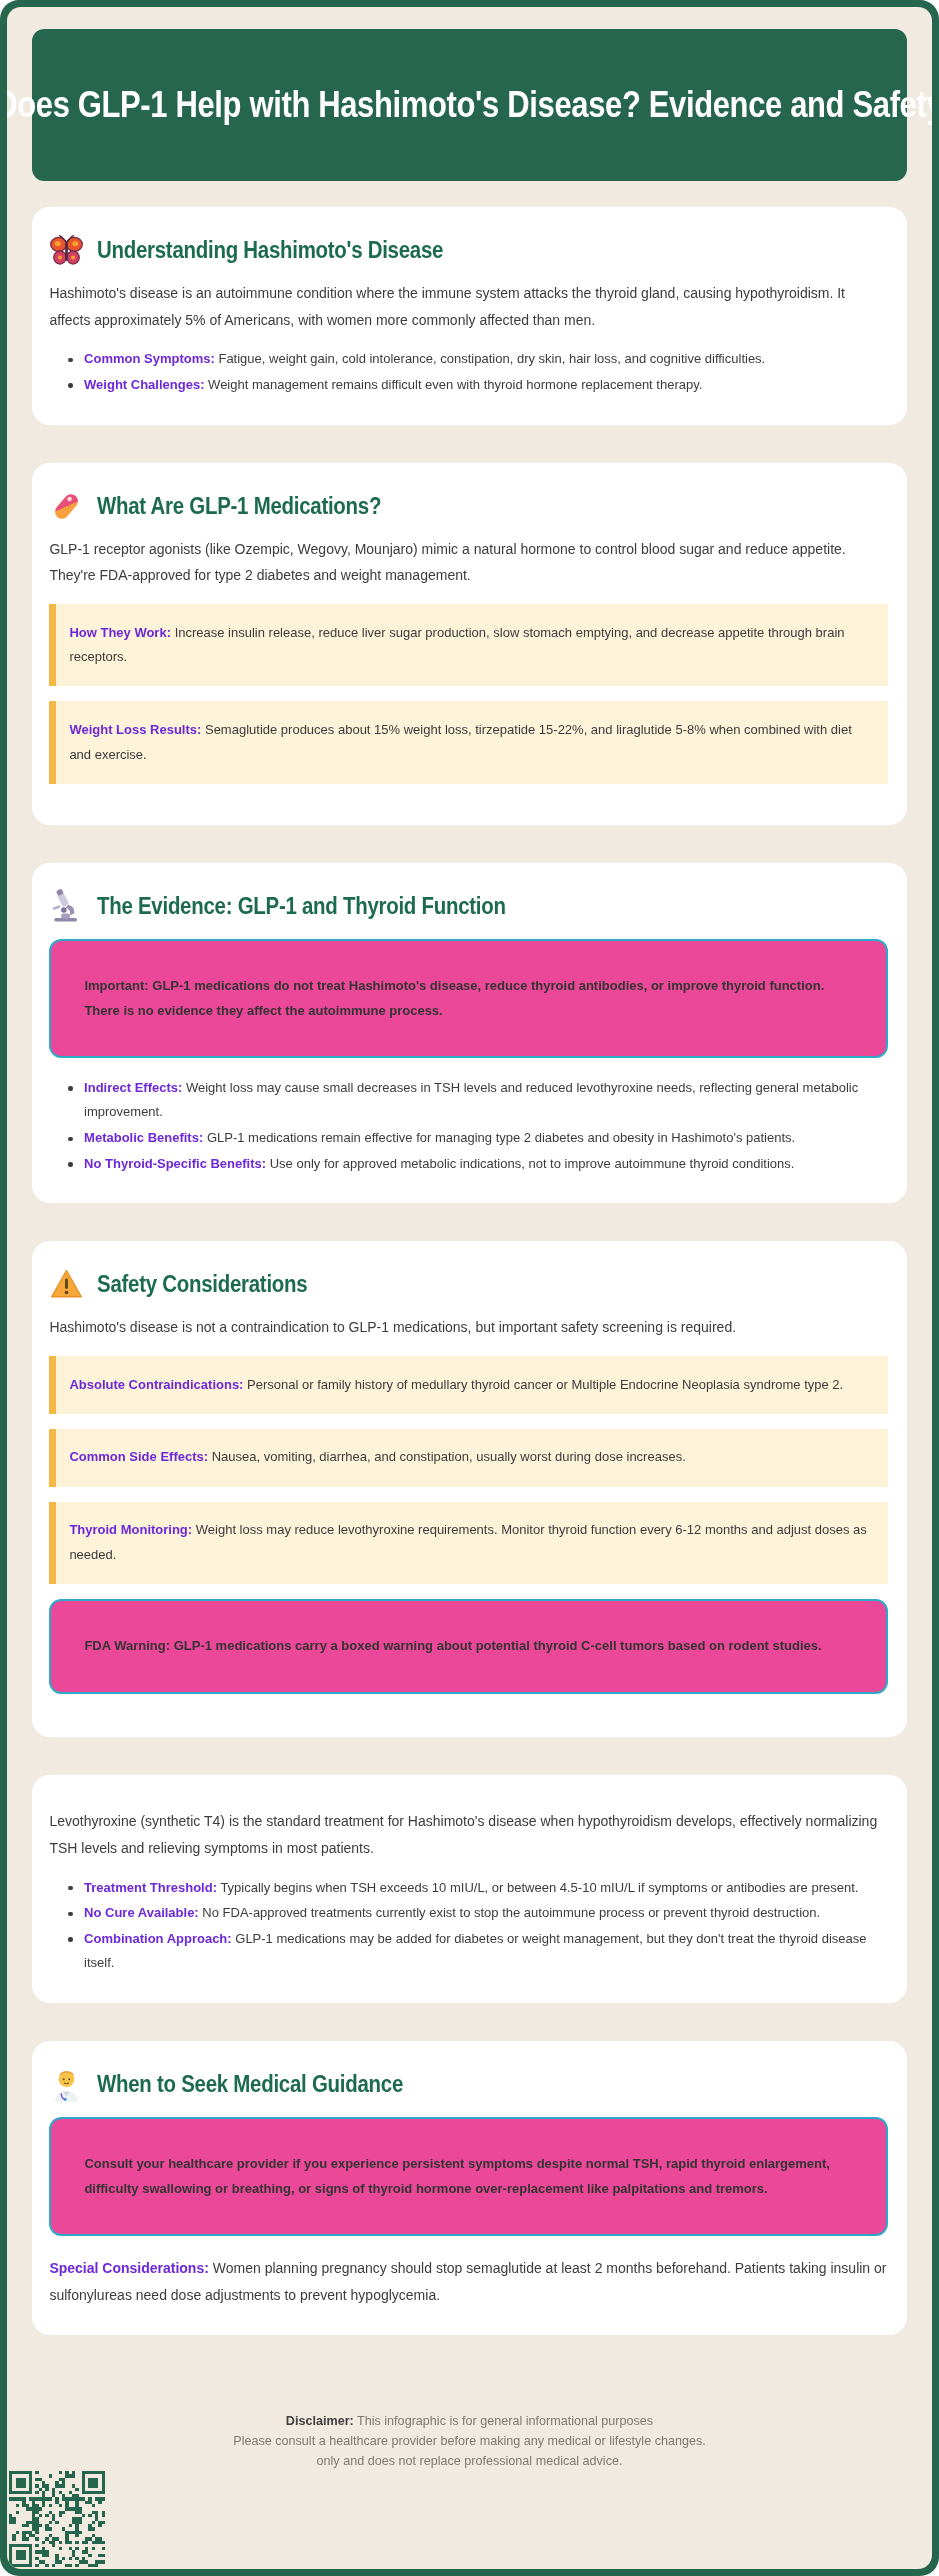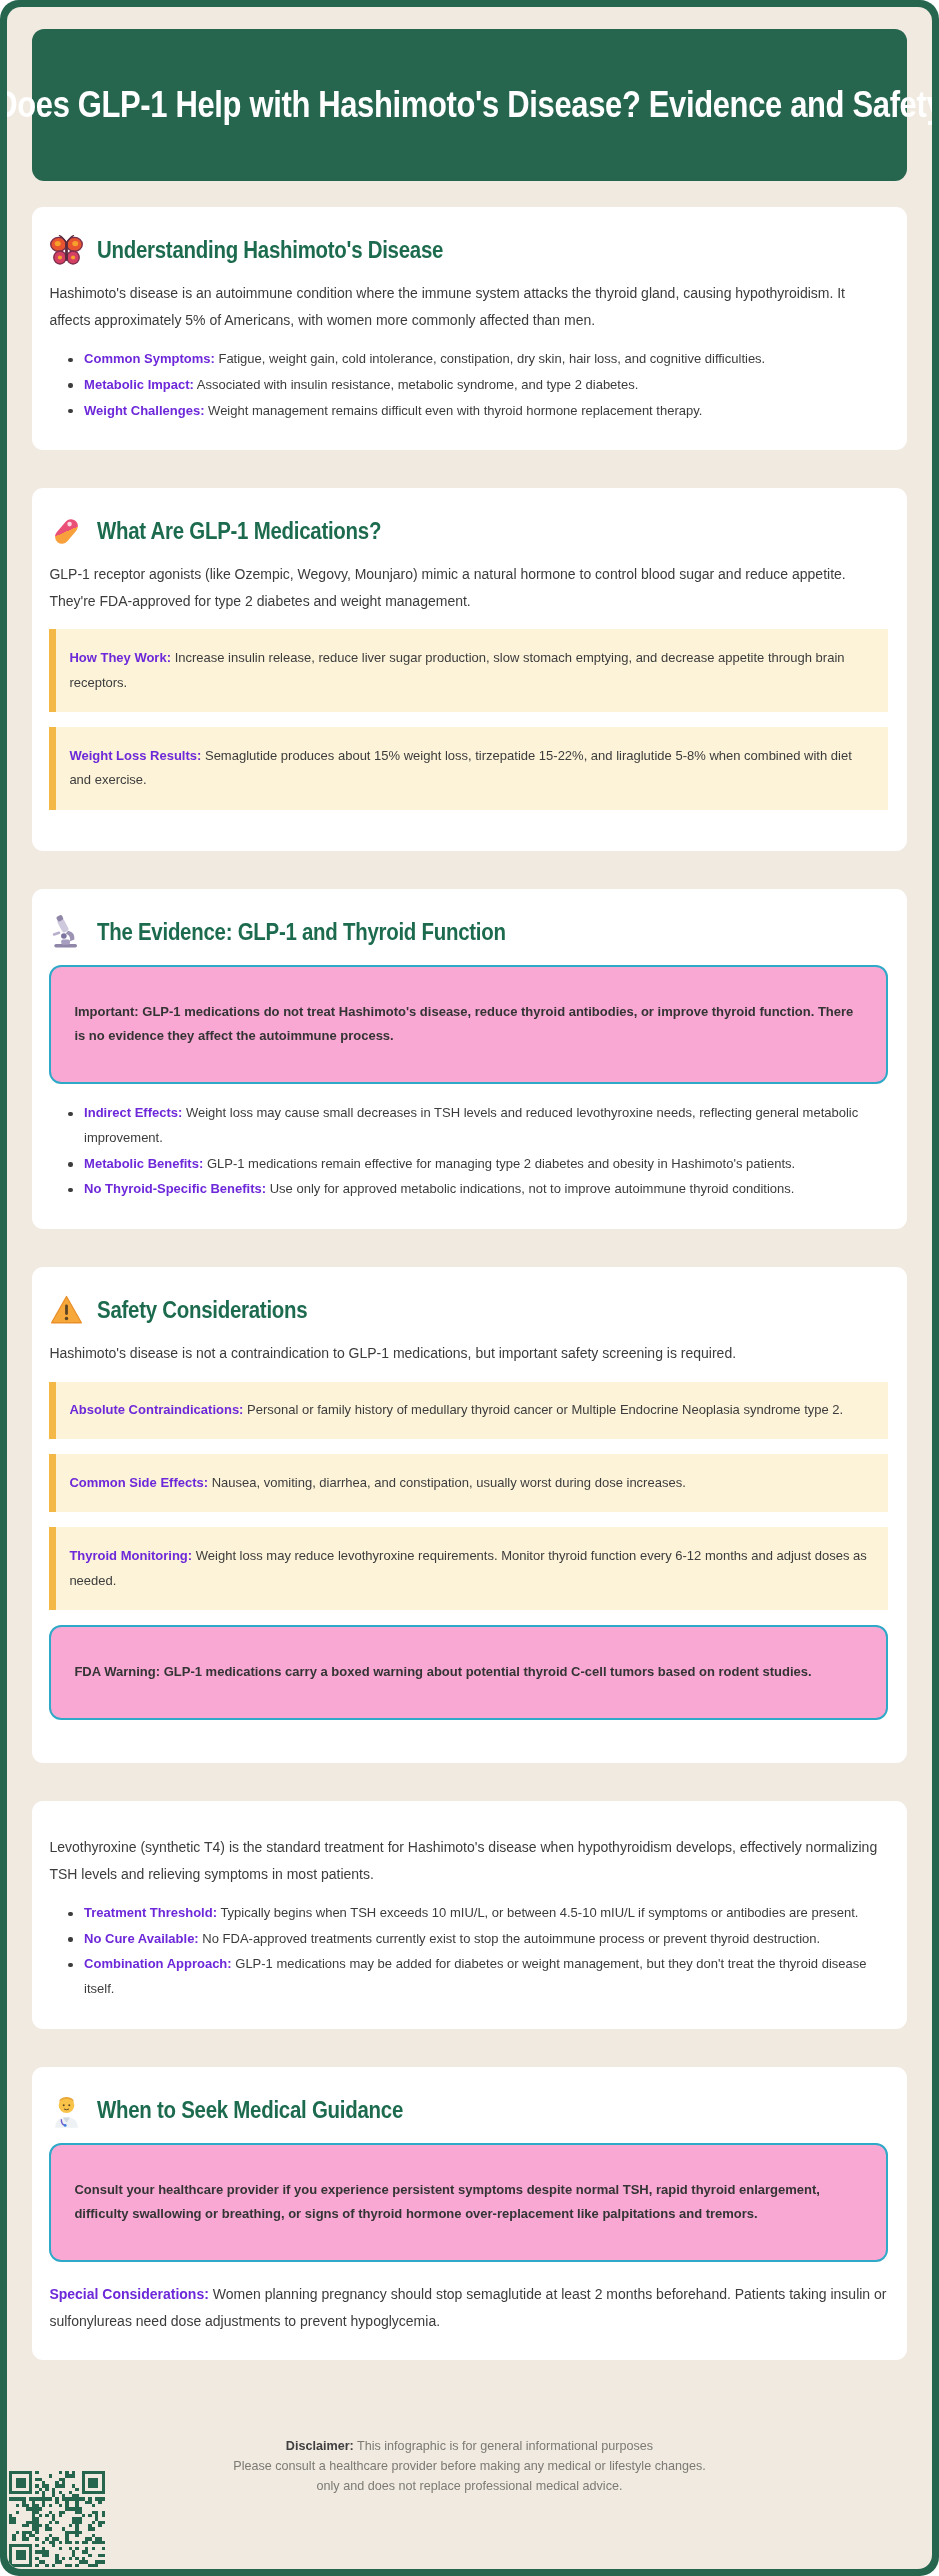--- a/index.html
+++ b/index.html
@@ -25,21 +25,21 @@
     margin-bottom: 26px; padding: 0 35px;
   }
   .banner .h-title {
     color: #ffffff; font-size: 36px; font-weight: 700;
     letter-spacing: -0.4px; text-align: center;
     display: inline-block; transform: scaleX(0.86); transform-origin: 50% 50%;
     white-space: nowrap;
   }
   
   .card {
-    background: #ffffff; border-radius: 11px;
+    background: #ffffff; border-radius: 18px;
     padding: 26px 19px 26px 17.4px; margin-bottom: 38px;
   }
   .sec-head { display: flex; align-items: center; gap: 13px; margin-bottom: 12.2px; }
   .sec-head .icon { width: 35px; height: 35px; flex: none; display: flex; align-items: center; justify-content: center; }
   .sec-title {
     color: #1d6b4e; font-size: 23.5px; font-weight: 700; letter-spacing: -0.3px;
     display: inline-block; transform: scaleX(0.87); transform-origin: 0 50%;
     white-space: nowrap;
   }
   .intro, .outro { font-size: 14px; line-height: 1.9; margin: 7px 0 12.2px; }
@@ -51,22 +51,22 @@
   li.bullet p { font-size: 13px; line-height: 1.9; }
   strong { font-weight: 700; color: #6d28d9; }
   
   .hl-box {
     background: #fcf3d9; border-left: 7px solid #f3b845;
     padding: 16.6px 19px 16.6px 13px; margin: 15px 0;
     font-size: 13px; line-height: 1.9;
   }
   
   .info-box {
-    background: #f9a8d4; border: 2.6px solid #2fa9c8; border-radius: 12.2px;
-    padding: 33px 23px; margin: 15px 0 17.4px;
+    background: #ec4899; border: 2.6px solid #2fa9c8; border-radius: 12.2px;
+    padding: 33px 33px; margin: 15px 0 17.4px;
     font-size: 13px; line-height: 1.9; font-weight: 700; color: #343434;
   }
   
   .footer { position: relative; padding-top: 38px; }
   .disclaimer {
     text-align: center; color: #7b7a74; font-size: 12.6px; line-height: 1.6;
   }
   .disclaimer strong { color: #404040; }
   .qr-abs { position: absolute; left: 1.7px; bottom: 0.9px; width: 96px; height: 98px; }
 </style>
@@ -96,24 +96,20 @@
             <path d="M19 10 Q15 4 12 3 M21 10 Q25 4 28 3" stroke="#5a2a3d" stroke-width="1.6" fill="none" stroke-linecap="round"></path>
           </svg>
         </span>
         <span class="sec-title">Understanding Hashimoto's Disease</span>
       </div>
       <p class="intro">Hashimoto's disease is an autoimmune condition where the immune system attacks the thyroid gland, causing hypothyroidism. It affects approximately 5% of Americans, with women more commonly affected than men.</p>
       <ul class="bullets">
         <li class="bullet">
           <span class="dot"></span>
           <p><strong>Common Symptoms:</strong> <span>Fatigue, weight gain, cold intolerance, constipation, dry skin, hair loss, and cognitive difficulties.</span></p>
-        </li>
-        <li class="bullet">
-          <span class="dot"></span>
-          <p><strong>Metabolic Impact:</strong> <span>Associated with insulin resistance, metabolic syndrome, and type 2 diabetes.</span></p>
         </li>
         <li class="bullet">
           <span class="dot"></span>
           <p><strong>Weight Challenges:</strong> <span>Weight management remains difficult even with thyroid hormone replacement therapy.</span></p>
         </li>
       </ul>
     </div>
 
     <div class="card">
       <div class="sec-head">

